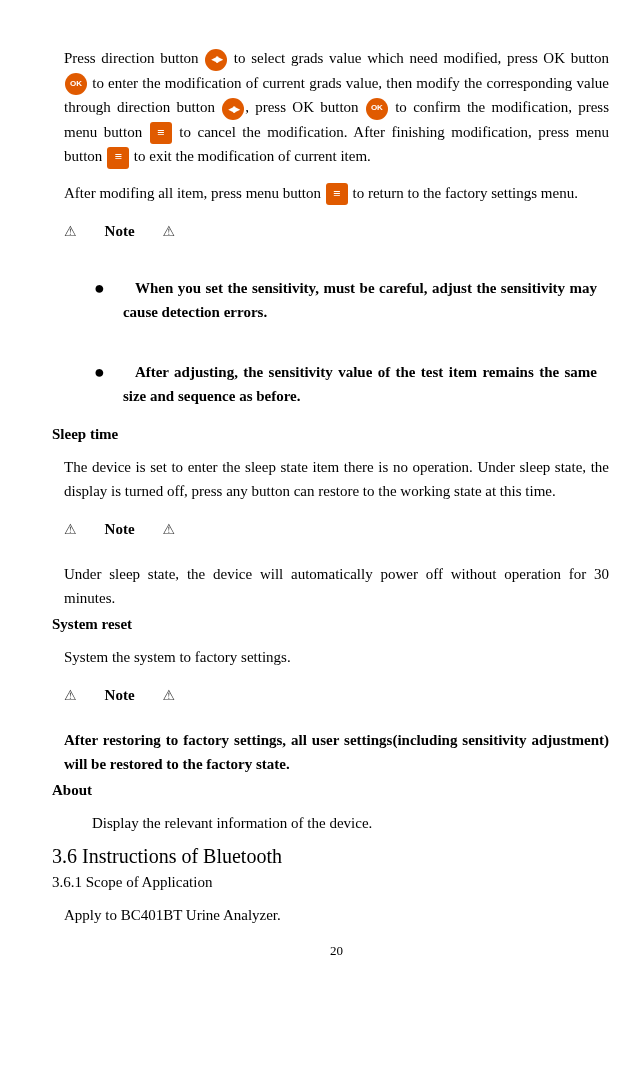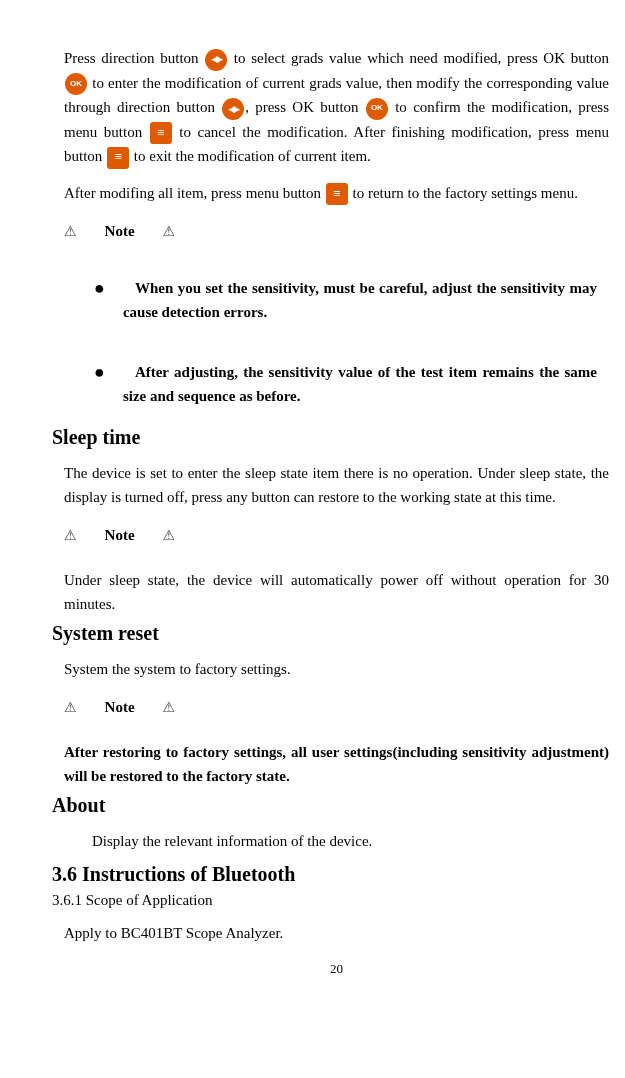--- a/index.html
+++ b/index.html
@@ -50,32 +50,32 @@
       line-height: 1.6;
     }
     .bullet-dot {
       font-size: 18px;
       margin-right: 6px;
       line-height: 1.4;
       flex-shrink: 0;
     }
     .bold-text { font-weight: bold; }
     .section-heading {
-      font-size: 20px;
+      font-size: 15px;
       font-weight: bold;
       margin: 6px 0 4px 0;
     }
     .sub-heading {
       font-size: 15px;
       font-weight: normal;
       margin: 6px 0 4px 0;
     }
     .large-heading {
       font-size: 20px;
-      font-weight: bold;
+      font-weight: normal;
       margin: 10px 0 6px 0;
     }
     .inline-btn {
       display: inline-flex;
       align-items: center;
       justify-content: center;
       vertical-align: middle;
       width: 22px;
       height: 22px;
       border-radius: 50%;
@@ -189,15 +189,15 @@
 <p class="para bold-text">After restoring to factory settings, all user settings(including sensitivity adjustment) will be restored to the factory state.</p>
 
 <p class="section-heading">About</p>
 
 <p class="para indent">Display the relevant information of the device.</p>
 
 <p class="large-heading">3.6 Instructions of Bluetooth</p>
 
 <p class="sub-heading">3.6.1 Scope of Application</p>
 
-<p class="para">Apply to BC401BT Scope Analyzer.</p>
+<p class="para">Apply to BC401BT Urine Analyzer.</p>
 
 <p class="page-num">20</p>
 
 </body></html>

